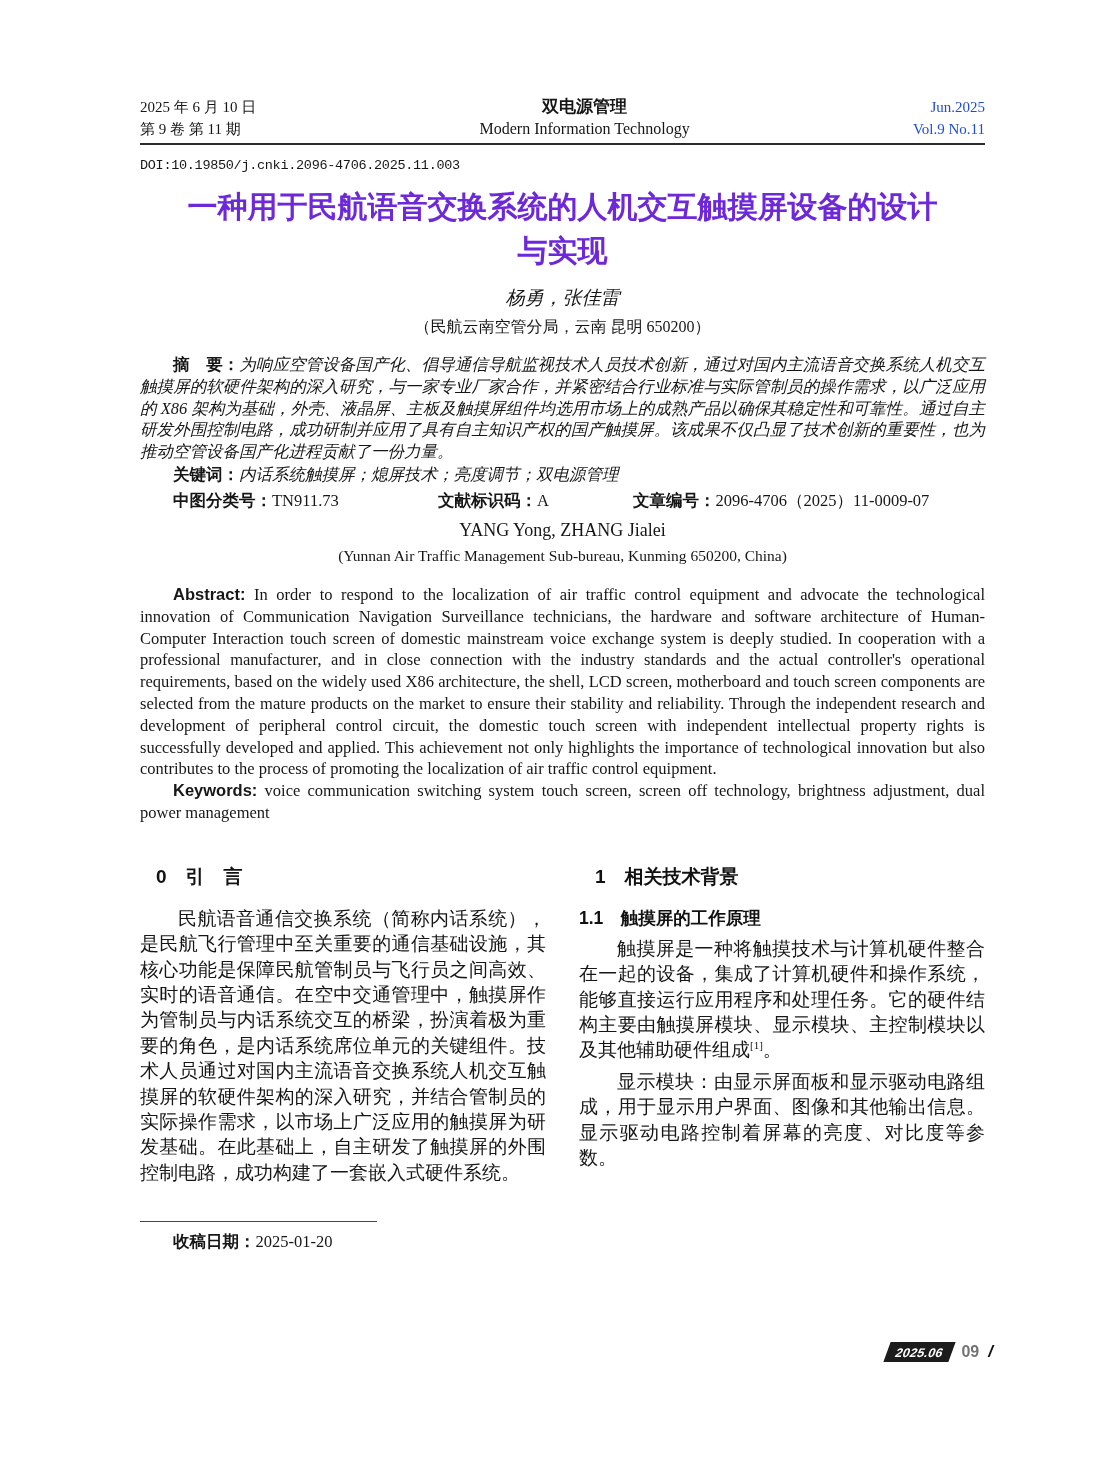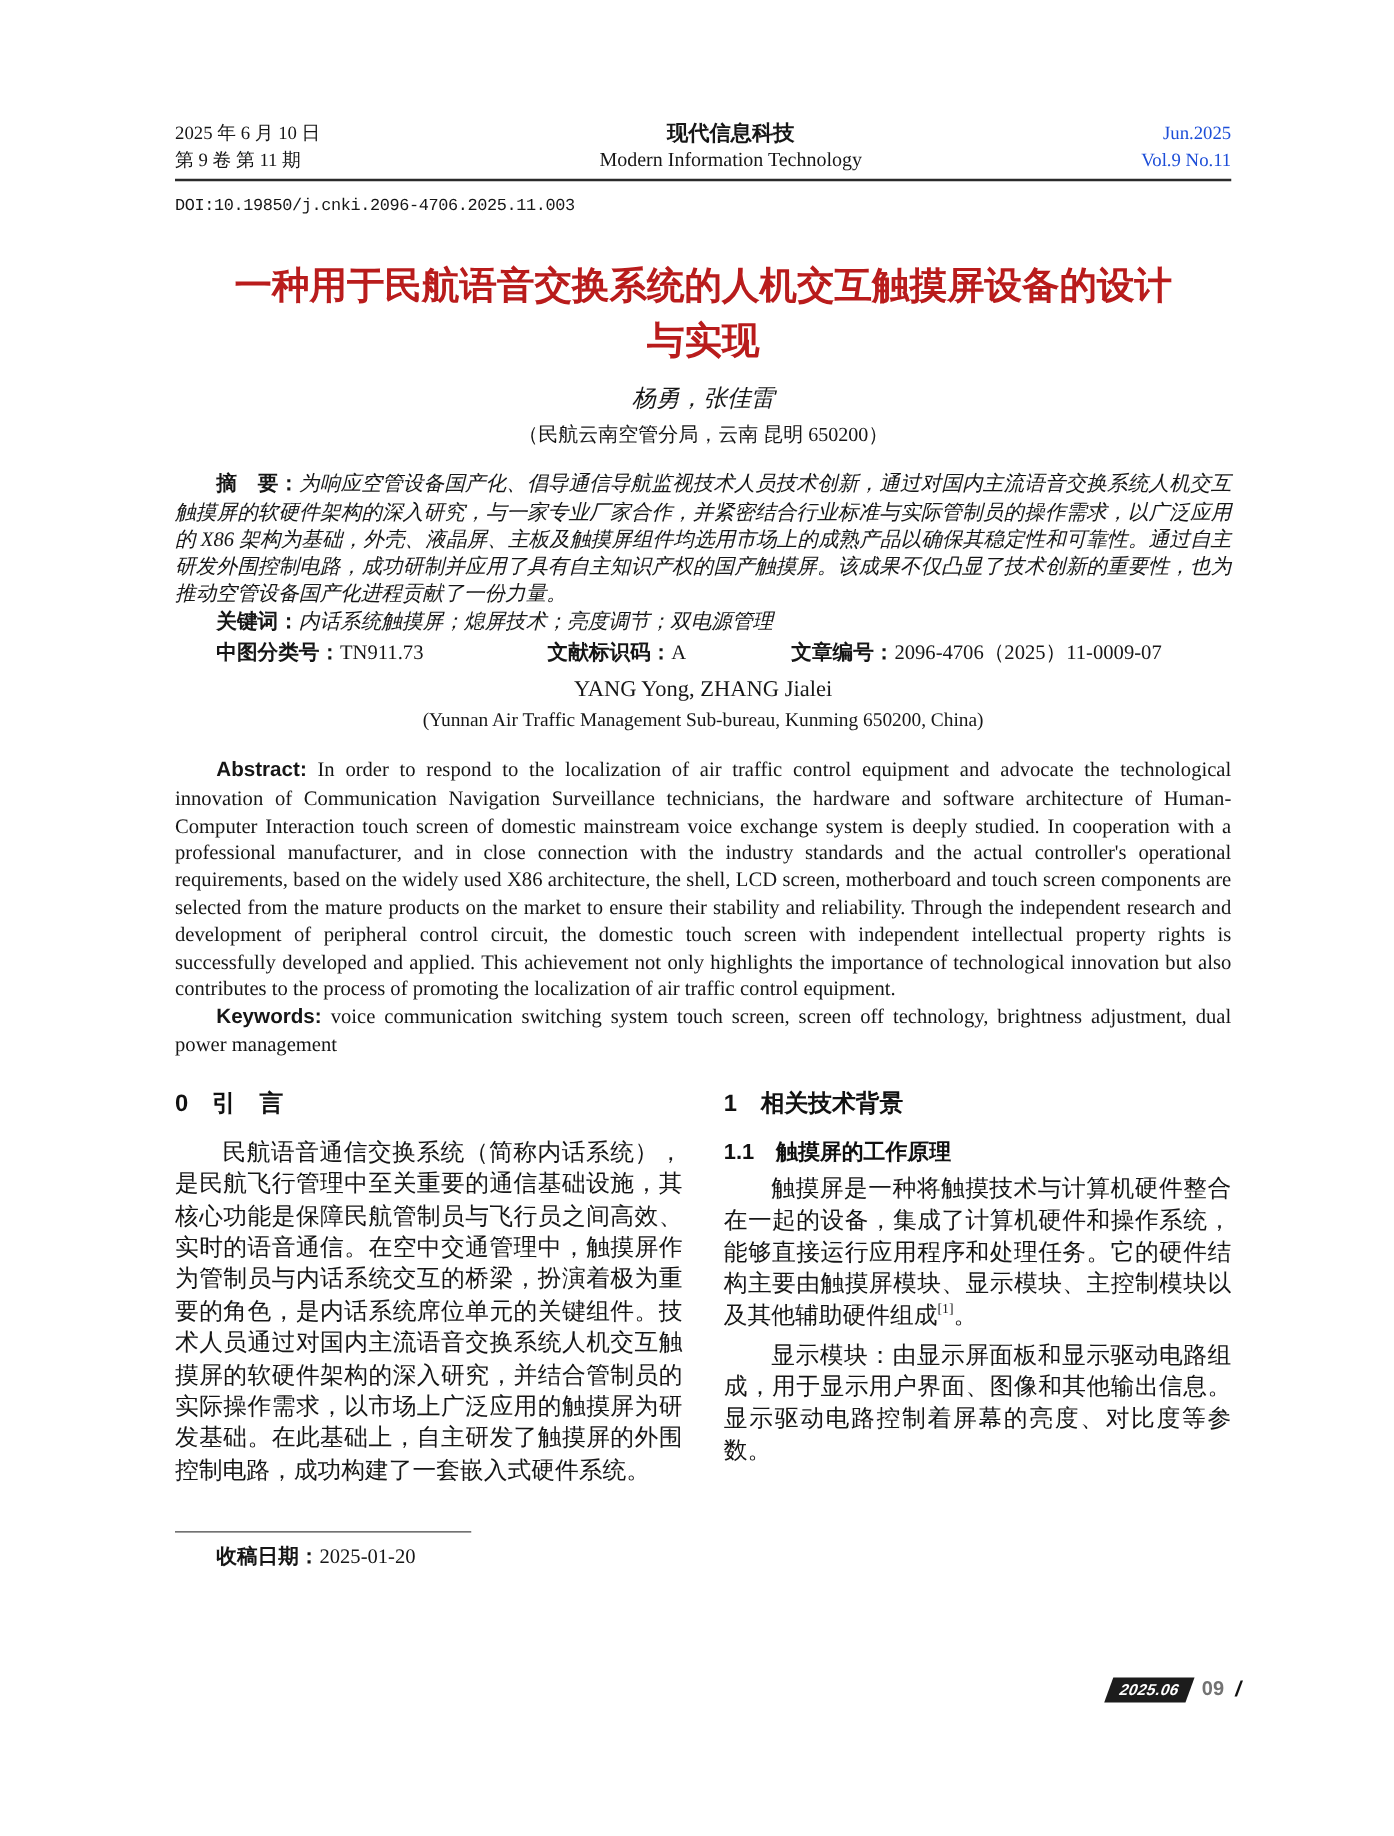--- a/index.html
+++ b/index.html
@@ -16,22 +16,22 @@
   
   .header-row{display:flex;justify-content:space-between;align-items:flex-start;}
   .h-left{font-size:15px;line-height:22px;}
   .h-center{text-align:center;}
   .j-cn{font-family:"Liberation Sans",sans-serif;font-weight:bold;font-size:17px;line-height:22px;}
   .j-en{font-size:16px;line-height:22px;}
   .h-right{text-align:right;font-size:15px;line-height:22px;color:#1d4ed8;}
   .header-rule{border-bottom:2px solid #2b2b2b;margin-top:3px;}
   .doi{font-family:"Liberation Mono",monospace;font-size:13.5px;margin-top:13px;letter-spacing:-0.3px;}
   
-  .title-cn{margin:34px 0 0 0;text-align:center;font-family:"Liberation Sans",sans-serif;
-            font-weight:bold;font-size:30px;line-height:44px;color:#b91c1c;}
+  .title-cn{margin:12px 0 0 0;text-align:center;font-family:"Liberation Sans",sans-serif;
+            font-weight:bold;font-size:30px;line-height:44px;color:#6d28d9;}
   .title-cn .tl{display:block;}
   .authors-cn{margin-top:13px;text-align:center;font-size:19px;line-height:23px;font-style:italic;}
   .affil-cn{margin-top:8px;text-align:center;font-size:16px;line-height:20px;}
   
   .abstract-cn{margin:17px 0 0 0;font-size:16.5px;line-height:21.8px;text-align:justify;text-indent:2em;}
   .kai{font-style:italic;}
   .lbl{font-family:"Liberation Sans",sans-serif;font-weight:bold;font-style:normal;}
   .keywords-cn{margin:0;font-size:16.5px;line-height:22px;text-indent:2em;}
   .meta-row{display:flex;margin-top:3px;font-size:16.5px;line-height:22px;gap:12px;}
   .meta-seg1{margin-left:2em;width:253px;}
@@ -41,21 +41,21 @@
   .title-en{margin:24px 0 0 0;text-align:center;font-family:"Liberation Sans",sans-serif;
             font-weight:500;font-size:23px;line-height:33px;color:#111;}
   .title-en .tl{display:block;}
   .authors-en{margin-top:7px;text-align:center;font-size:18px;line-height:22px;}
   .affil-en{margin-top:5px;text-align:center;font-size:15.5px;line-height:20px;}
   .abstract-en{margin:18px 0 0 0;font-size:16.5px;line-height:21.8px;text-align:justify;text-indent:2em;}
   .keywords-en{margin:0;font-size:16.5px;line-height:21.8px;text-align:justify;text-indent:2em;}
   
   .columns{display:flex;gap:33px;margin-top:24px;}
   .col{flex:1;min-width:0;}
-  .sec-h2{margin:0;font-family:"Liberation Sans",sans-serif;font-weight:bold;font-size:19px;line-height:26px;color:#111;}
+  .sec-h2{margin:16px;font-family:"Liberation Sans",sans-serif;font-weight:bold;font-size:19px;line-height:26px;color:#111;}
   .sec-h3{margin:12px 0 0 0;font-family:"Liberation Sans",sans-serif;font-weight:bold;font-size:17.5px;line-height:24px;color:#111;}
   .cn-body{margin:6px 0 0 0;font-size:19px;line-height:25.4px;text-align:justify;text-indent:2em;}
   .col-left .cn-body{margin-top:13px;}
   sup.ref{font-size:11px;line-height:0;}
   
   .footnote{margin-top:36px;}
   .fn-rule{width:237px;border-top:1.5px solid #444;}
   .fn-text{margin:8px 0 0 0;font-size:16.5px;line-height:22px;text-indent:2em;}
   
   .footer{position:absolute;top:1342px;right:122px;display:flex;align-items:center;gap:9px;}
@@ -69,21 +69,21 @@
 <body>
 
 <div class="page">
 
   <div class="header-row">
     <div class="h-left">
       <div>2025 年 6 月 10 日</div>
       <div>第 9 卷  第 11 期</div>
     </div>
     <div class="h-center">
-      <div class="j-cn">现代信息科技</div>
+      <div class="j-cn">双电源管理</div>
       <div class="j-en">Modern Information Technology</div>
     </div>
     <div class="h-right">
       <div>Jun.2025</div>
       <div>Vol.9 No.11</div>
     </div>
   </div>
   <div class="header-rule"></div>
 
   <div class="doi">DOI:10.19850/j.cnki.2096-4706.2025.11.003</div>

